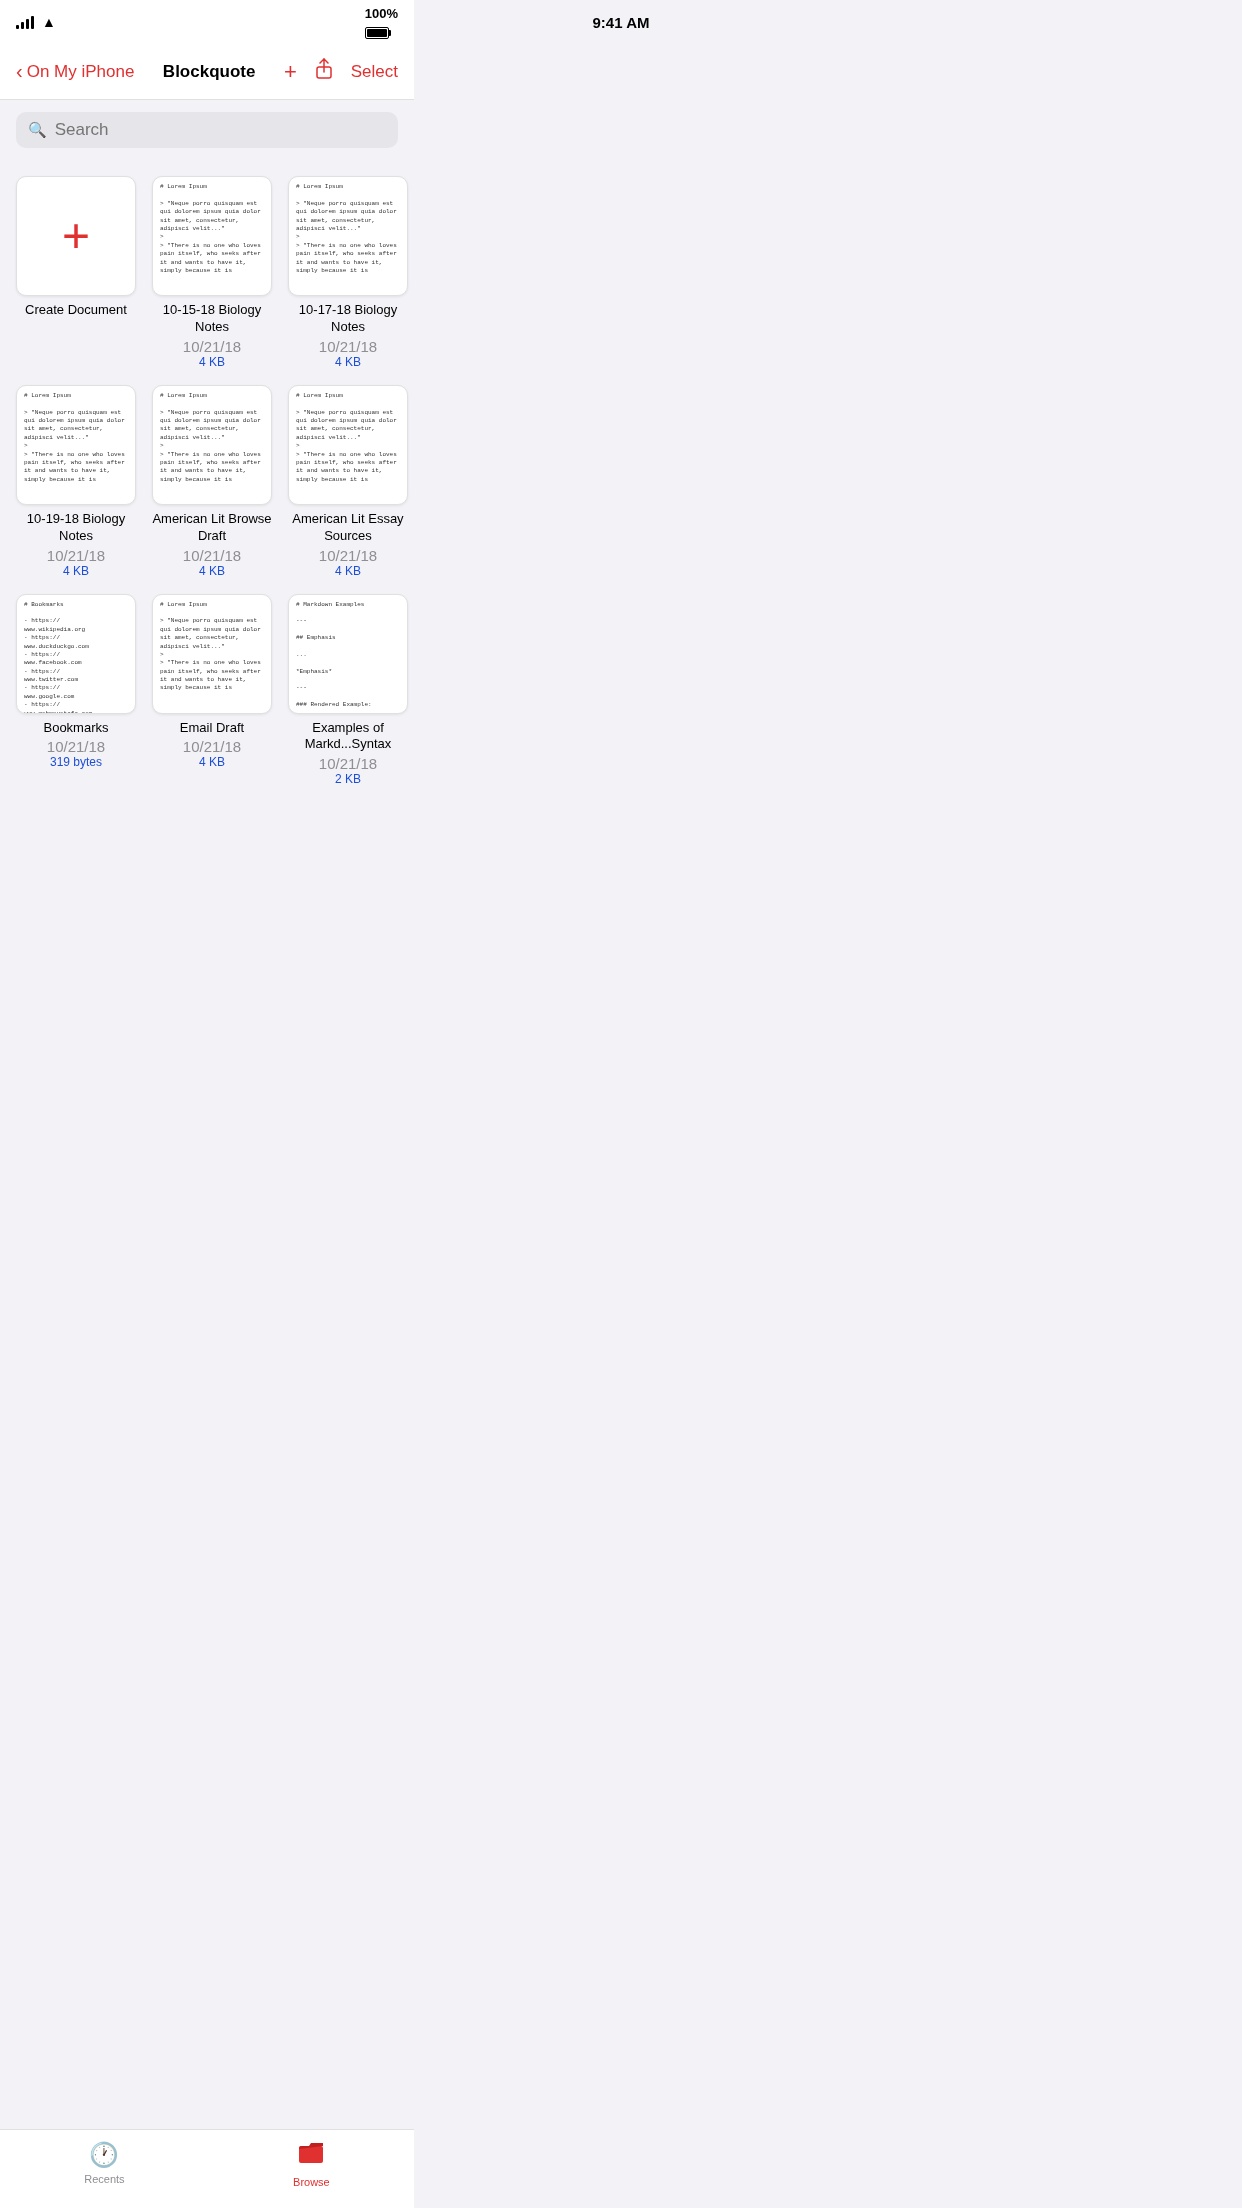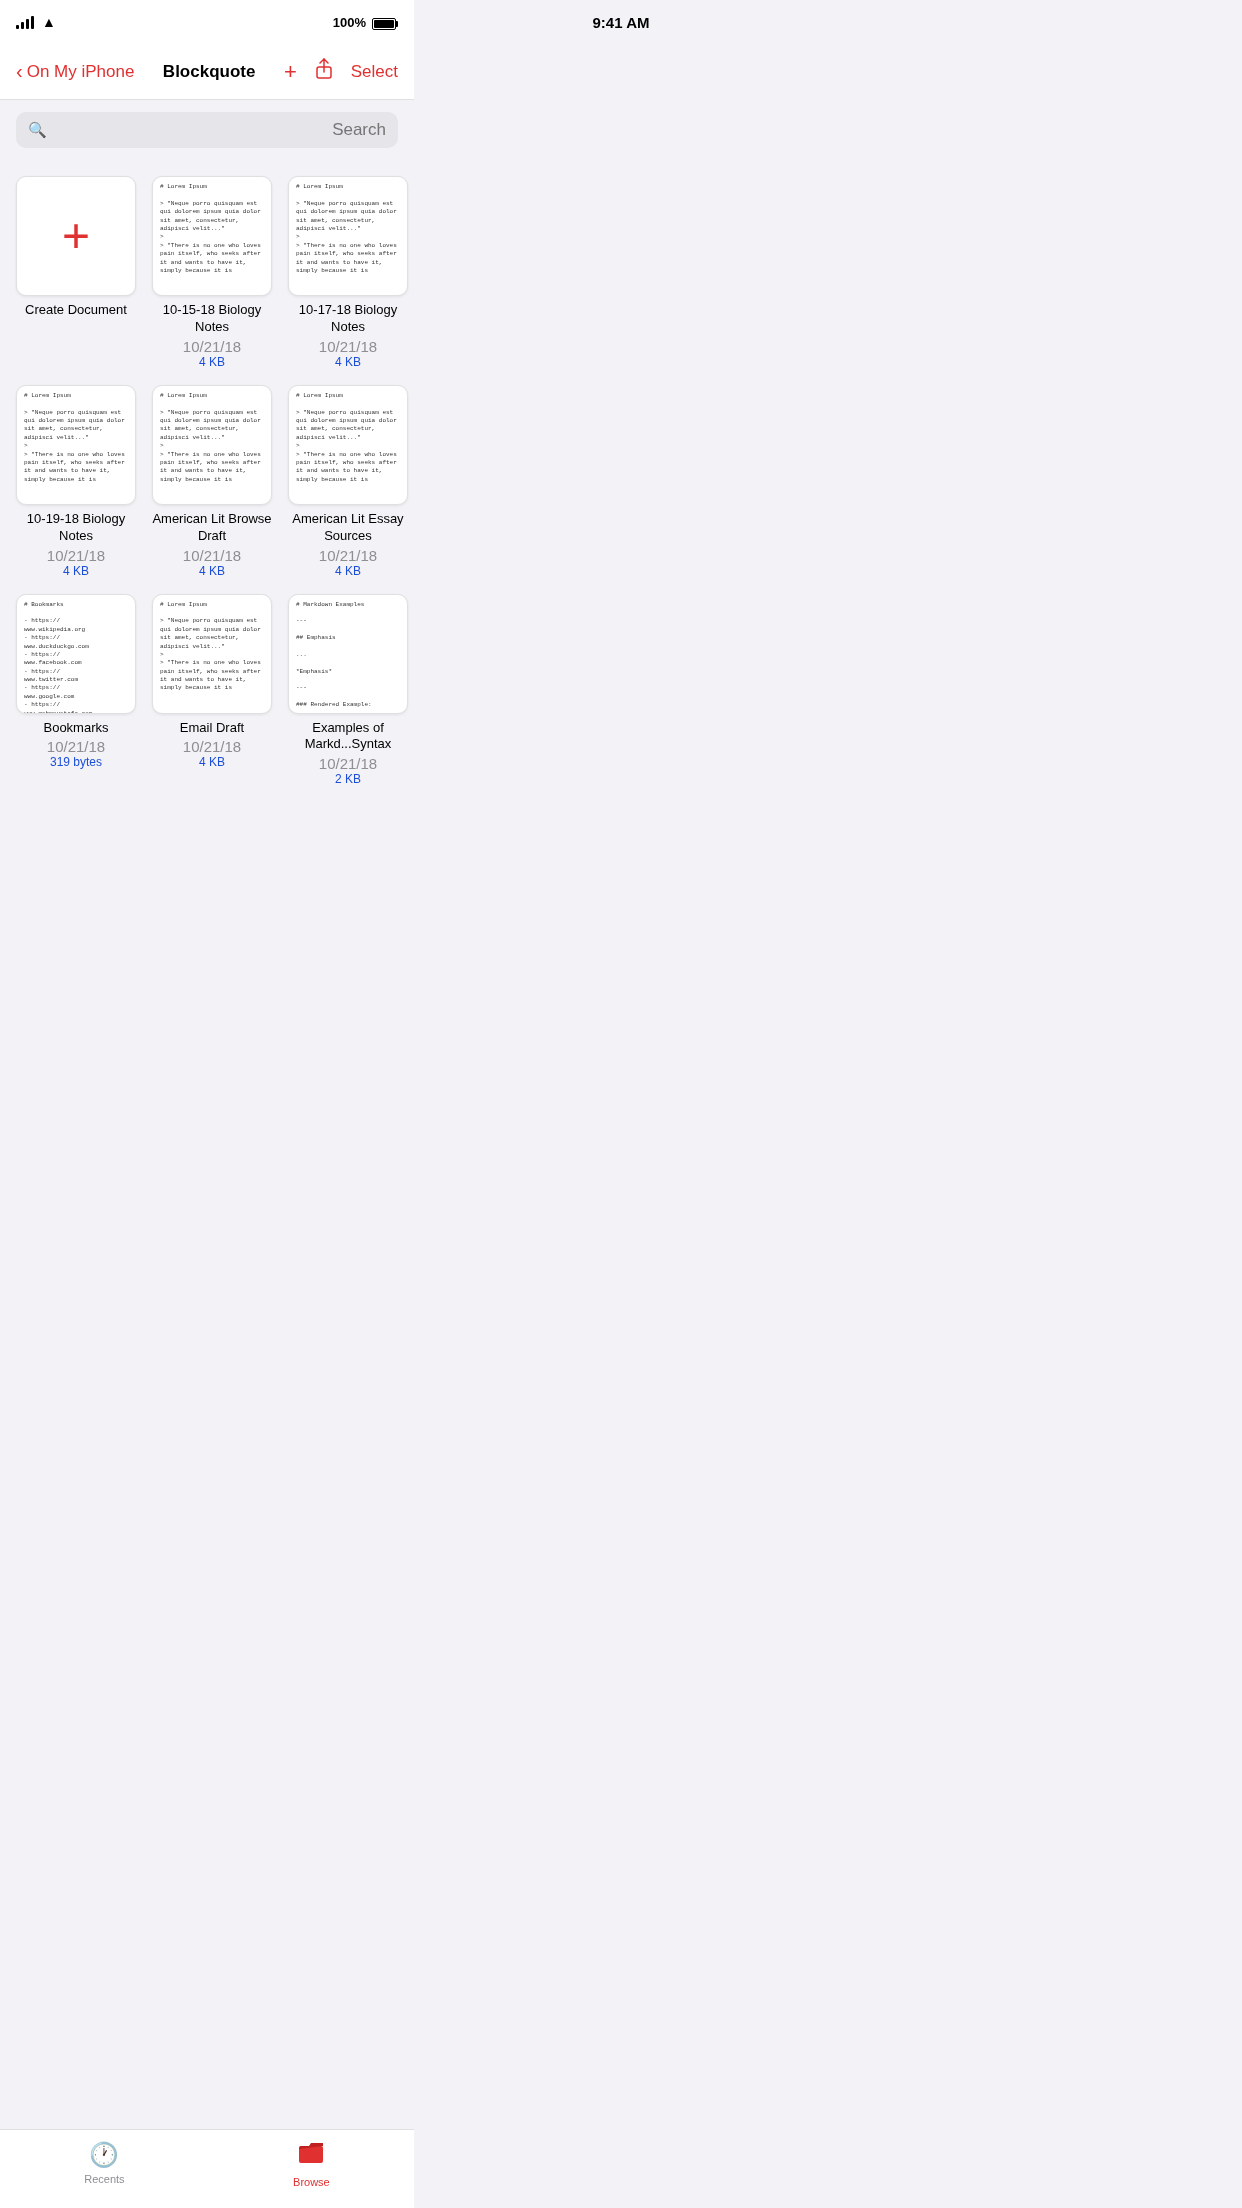--- a/index.html
+++ b/index.html
@@ -44,24 +44,25 @@
     .status-time {
       font-size: 15px;
       font-weight: 600;
       color: #000;
       position: absolute;
       left: 50%;
       transform: translateX(-50%);
     }
     .status-right {
       display: flex;
-      align-items: flex-end;
+      align-items: flex-start;
       gap: 6px;
       font-size: 13px;
       font-weight: 600;
+      flex-direction: column;
     }
     .battery {
       display: flex;
       align-items: center;
     }
     .battery-body {
       width: 24px;
       height: 12px;
       border: 1.5px solid #000;
       border-radius: 2px;
@@ -152,21 +153,20 @@
       color: #8e8e93;
       font-size: 15px;
     }
     .search-input {
       background: none;
       border: none;
       outline: none;
       font-size: 17px;
       color: #15803d;
       width: 100%;
-      text-align: right;
     }
 
     
     .file-grid {
       display: grid;
       grid-template-columns: repeat(3, 1fr);
       gap: 16px;
       padding: 16px;
       background: #f2f2f7;
     }

